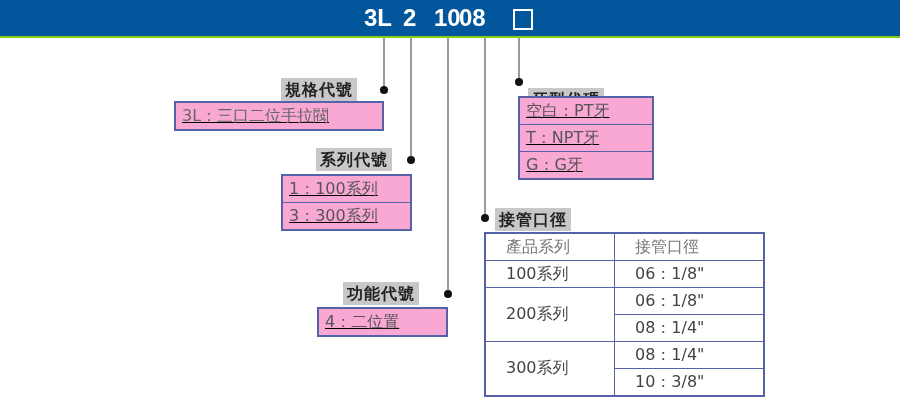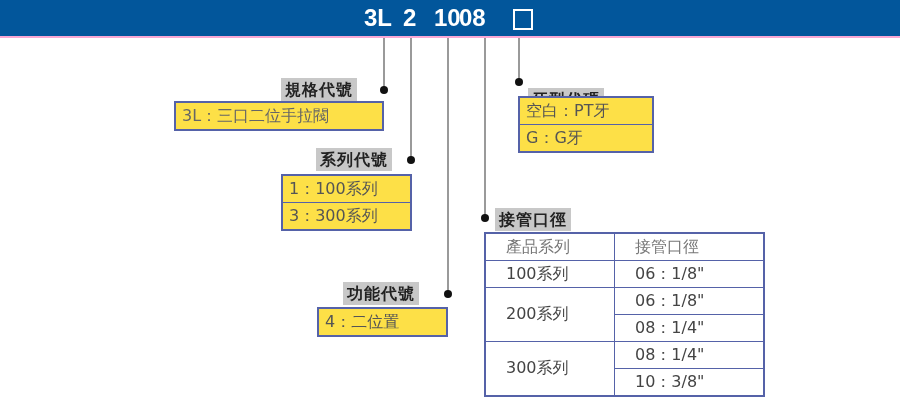--- a/index.html
+++ b/index.html
@@ -1,27 +1,27 @@
 <!DOCTYPE html>
 <html><head>
 <meta charset="utf-8">
 <style>
   html, body { margin:0; padding:0; }
   body { width:900px; height:403px; position:relative; background:#ffffff; overflow:hidden;
          font-family:"DejaVu Sans", "Liberation Sans", sans-serif; }
   .topbar { position:absolute; left:0; top:0; width:900px; height:36px; background:#02569b;
-            border-bottom:2px solid #f9a8d4; }
+            border-bottom:2px solid #84cc16; }
   .code { position:absolute; top:4px; color:#ffffff; font-family:"Liberation Sans", sans-serif;
           font-weight:bold; font-size:24px; line-height:28px; }
   .code-box { position:absolute; left:513px; top:9px; width:16px; height:17px; border:2px solid #ffffff; }
   .vline { position:absolute; width:2px; background:#9a9a9a; top:38px; }
   .dot { position:absolute; width:8px; height:8px; border-radius:50%; background:#111; }
   .label { position:absolute; background:#c8c8c8; color:#222; font-weight:bold; font-size:16px;
            line-height:23px; height:23px; padding:0 4px; letter-spacing:1px;font-family:Liberation Serif, serif; }
-  .box { position:absolute; border:2px solid #5562a8; background:#fde047; }
+  .box { position:absolute; border:2px solid #5562a8; background:#f9a8d4;text-decoration:underline; }
   .row { border-top:1px solid #5562a8; color:#555; font-size:16px; height:26px; line-height:26px;
          padding-left:6px; white-space:nowrap; }
   .row:first-child { border-top:none; }
   table.pipe { position:absolute; left:484px; top:232px; border-collapse:collapse; border:2px solid #5562a8; }
   table.pipe td { border:1px solid #5562a8; color:#444; font-size:16px; height:26px; padding:0 20px;
                   white-space:nowrap; }
   table.pipe td.c1 { width:88px; }
   table.pipe td.c2 { width:108px; }
   table.pipe .hdr td { color:#777; }
 </style>
@@ -63,20 +63,21 @@
 </div>
 
 <div class="label" style="left:343px; top:282px">功能代號</div>
 <div class="box" style="left:317px; top:307px; width:127px">
   <div class="row">4：二位置</div>
 </div>
 
 <div class="label" style="left:528px; top:88px">牙型代碼</div>
 <div class="box" style="left:518px; top:96px; width:132px">
   <div class="row">空白：PT牙</div>
+  <div class="row">T：NPT牙</div>
   <div class="row">G：G牙</div>
 </div>
 
 <div class="label" style="left:495px; top:208px">接管口徑</div>
 <table class="pipe">
   <tbody>
       <tr class="hdr">
     <td class="c1">產品系列</td>
     <td class="c2">接管口徑</td>
   </tr>

